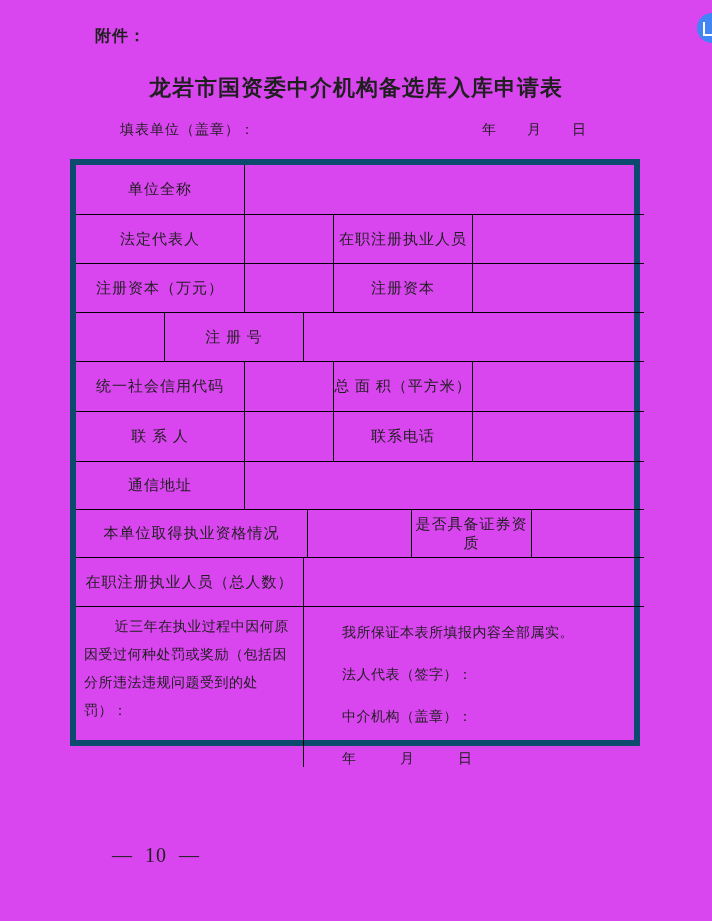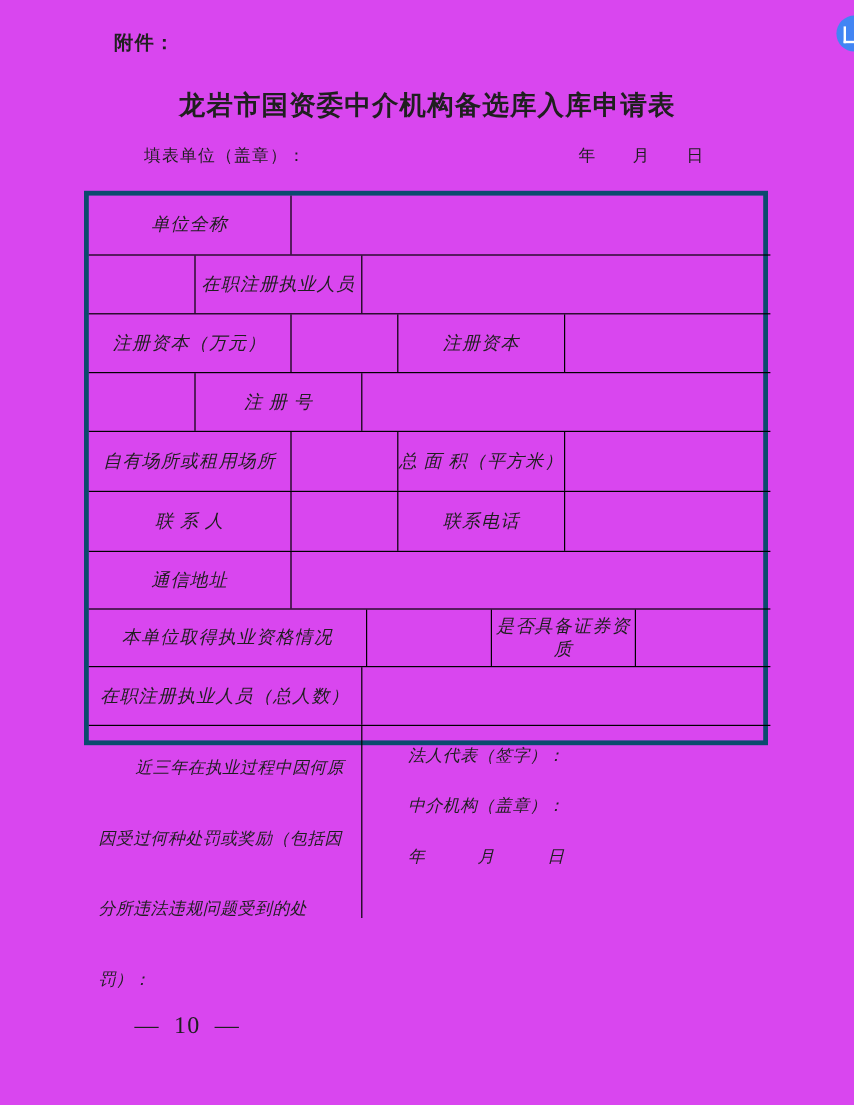--- a/index.html
+++ b/index.html
@@ -15,38 +15,38 @@
   .doc-title {
     position:absolute; left:0; top:73px; width:100%;
     text-align:center; font-size:22px; font-weight:bold; letter-spacing:1px;
   }
   .form-header {
     position:absolute; left:120px; top:121px; width:467px;
     display:flex; justify-content:space-between;
     font-size:14px; letter-spacing:1px;
   }
   .apptable {
-    position:absolute; left:70px; top:159px; width:570px; height:462px;
-    box-sizing:border-box; border:4px solid #0c4a6e;font-style:italic;
+    position:absolute; left:70px; top:159px; width:570px; height:587px;
+    box-sizing:border-box; border:6px solid #0c4a6e;
   }
   .tr { display:flex; box-sizing:border-box; border-bottom:1px solid #000; width:568px; }
   .tr:last-child { border-bottom:none; }
   .td {
     box-sizing:border-box; border-right:1px solid #000;
     display:flex; align-items:center; justify-content:center;
     font-size:15px; letter-spacing:1px; text-align:center;
   }
   .td:last-child { border-right:none; }
   .h50{height:50px}.h49{height:49px}.h48{height:48px}.h160{height:160px}
   .w169{width:169px}.w399{width:399px}.w89{width:89px}.w139{width:139px}.w171{width:171px}
   .w232{width:232px}.w104{width:104px}.w120{width:120px}.w112{width:112px}
   .w228{width:228px}.w340{width:340px}
   .penalty-cell {
     display:block; text-align:left; font-size:14px; letter-spacing:0.5px;
-    line-height:59px; padding:6px 4px 0 8px; text-indent:2.2em;
+    line-height:28px; padding:6px 4px 0 8px; text-indent:2.2em;
   }
   .declare-cell {
     display:block; text-align:left; font-size:14px; letter-spacing:0.5px;
     line-height:42px; padding:5px 10px 0 38px;
   }
   .page-number {
     position:absolute; left:112px; top:844px;
     font-size:20px; letter-spacing:1px; word-spacing:6px;
   }
   .fab {
@@ -73,40 +73,41 @@
   </div>
 
   <div class="apptable">
 
     <div class="tr h50">
       <div class="td w169">单位全称</div>
       <div class="td w399"></div>
     </div>
 
     <div class="tr h49">
+      <div class="td w169">法定代表人</div>
       <div class="td w89"></div>
       <div class="td w139">在职注册执业人员</div>
       <div class="td w171"></div>
     </div>
 
     <div class="tr h49">
       <div class="td w169">注册资本（万元）</div>
       <div class="td w89"></div>
       <div class="td w139">注册资本</div>
       <div class="td w171"></div>
     </div>
 
     <div class="tr h49">
       <div class="td w89"></div>
       <div class="td w139">注 册 号</div>
       <div class="td w171"></div>
     </div>
 
     <div class="tr h50">
-      <div class="td w169">自有场所或租用场所</div>
+      <div class="td w169">统一社会信用代码</div>
       <div class="td w89"></div>
       <div class="td w139">总 面 积（平方米）</div>
       <div class="td w171"></div>
     </div>
 
     <div class="tr h50">
       <div class="td w169">联 系 人</div>
       <div class="td w89"></div>
       <div class="td w139">联系电话</div>
       <div class="td w171"></div>
@@ -126,20 +127,21 @@
     </div>
 
     <div class="tr h49">
       <div class="td w228">在职注册执业人员（总人数）</div>
       <div class="td w340"></div>
     </div>
 
     <div class="tr h160">
       <div class="td w228 penalty-cell">近三年在执业过程中因何原因受过何种处罚或奖励（包括因分所违法违规问题受到的处罚）：</div>
       <div class="td w340 declare-cell">
+        <div>我所保证本表所填报内容全部属实。</div>
         <div>法人代表（签字）：</div>
         <div>中介机构（盖章）：</div>
         <div>年　　　月　　　日</div>
       </div>
     </div>
 
   </div>
 
   <div class="page-number">— 10 —</div>
 

